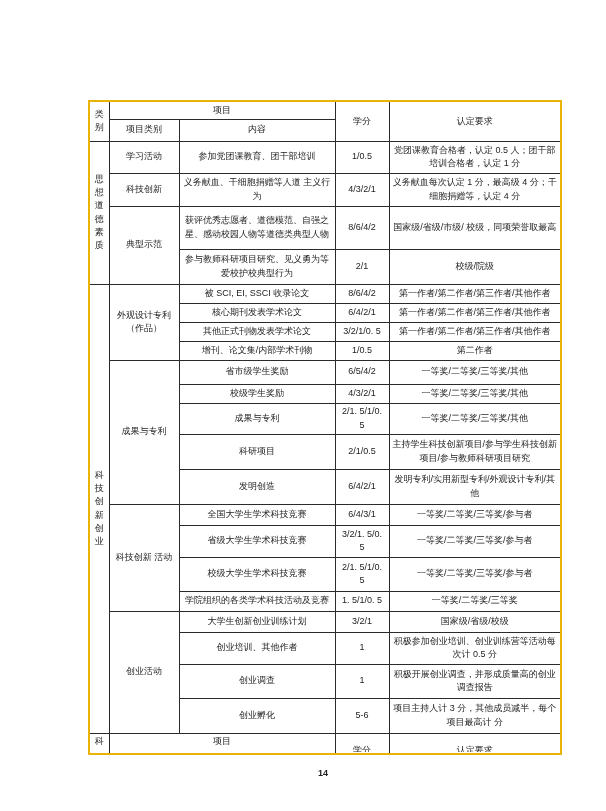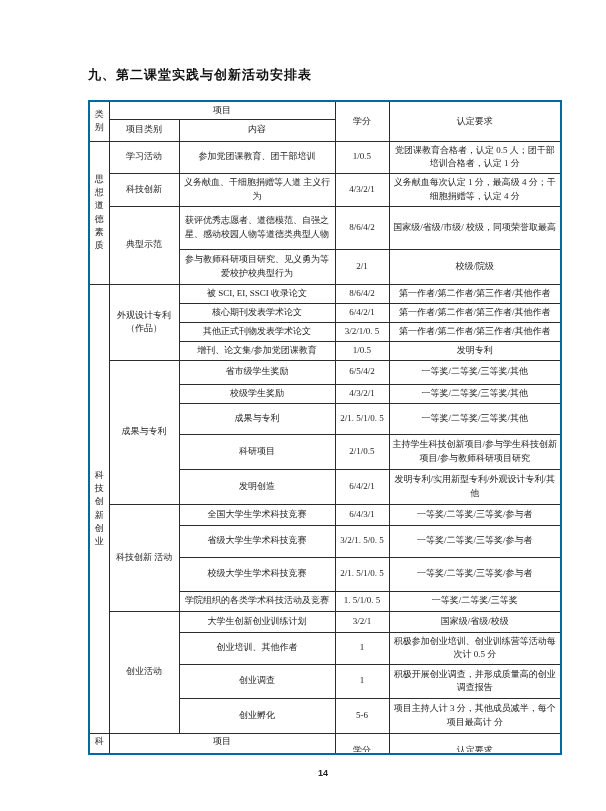--- a/index.html
+++ b/index.html
@@ -35,21 +35,21 @@
   }
   table.schedule td, table.schedule th {
     border: 1px solid #2b2b2b;
     text-align: center;
     vertical-align: middle;
     padding: 1px 3px;
     line-height: 1.45;
     font-weight: normal;
     overflow: hidden;
   }
-  table.schedule { border: 2px solid #0369a1; font-family: Liberation Serif, serif; }
+  table.schedule { border: 2px solid #eab308; }
   th.hdr { font-weight: normal; }
   .vcell {
     word-break: break-all;
     line-height: 1.9;
     padding: 0 5px;
   }
   .vhdr {
     word-break: break-all;
     line-height: 1.5;
     padding: 0 5px;
@@ -73,21 +73,20 @@
     font-weight: bold;
     color: #222;
     padding-left: 40px;
   }
 </style>
 </head>
 <body>
 
 <div class="page">
 
-  <div class="doc-title">九、第二课堂实践与创新活动安排表</div>
 
   <table class="schedule">
     <colgroup>
       <col style="width:20px">
       <col style="width:70px">
       <col style="width:156px">
       <col style="width:54px">
       <col style="width:172px">
     </colgroup>
 
@@ -139,23 +138,23 @@
       <td>核心期刊发表学术论文</td>
       <td>6/4/2/1</td>
       <td>第一作者/第二作者/第三作者/其他作者</td>
     </tr>
     <tr style="height:19px">
       <td>其他正式刊物发表学术论文</td>
       <td>3/2/1/0. 5</td>
       <td>第一作者/第二作者/第三作者/其他作者</td>
     </tr>
     <tr style="height:19px">
-      <td>增刊、论文集/参加党团课教育</td>
+      <td>增刊、论文集/内部学术刊物</td>
       <td>1/0.5</td>
-      <td>发明专利</td>
+      <td>第二作者</td>
     </tr>
     <tr style="height:24px">
       <td rowspan="5">成果与专利</td>
       <td>省市级学生奖励</td>
       <td>6/5/4/2</td>
       <td>一等奖/二等奖/三等奖/其他</td>
     </tr>
     <tr style="height:19px">
       <td>校级学生奖励</td>
       <td>4/3/2/1</td>

